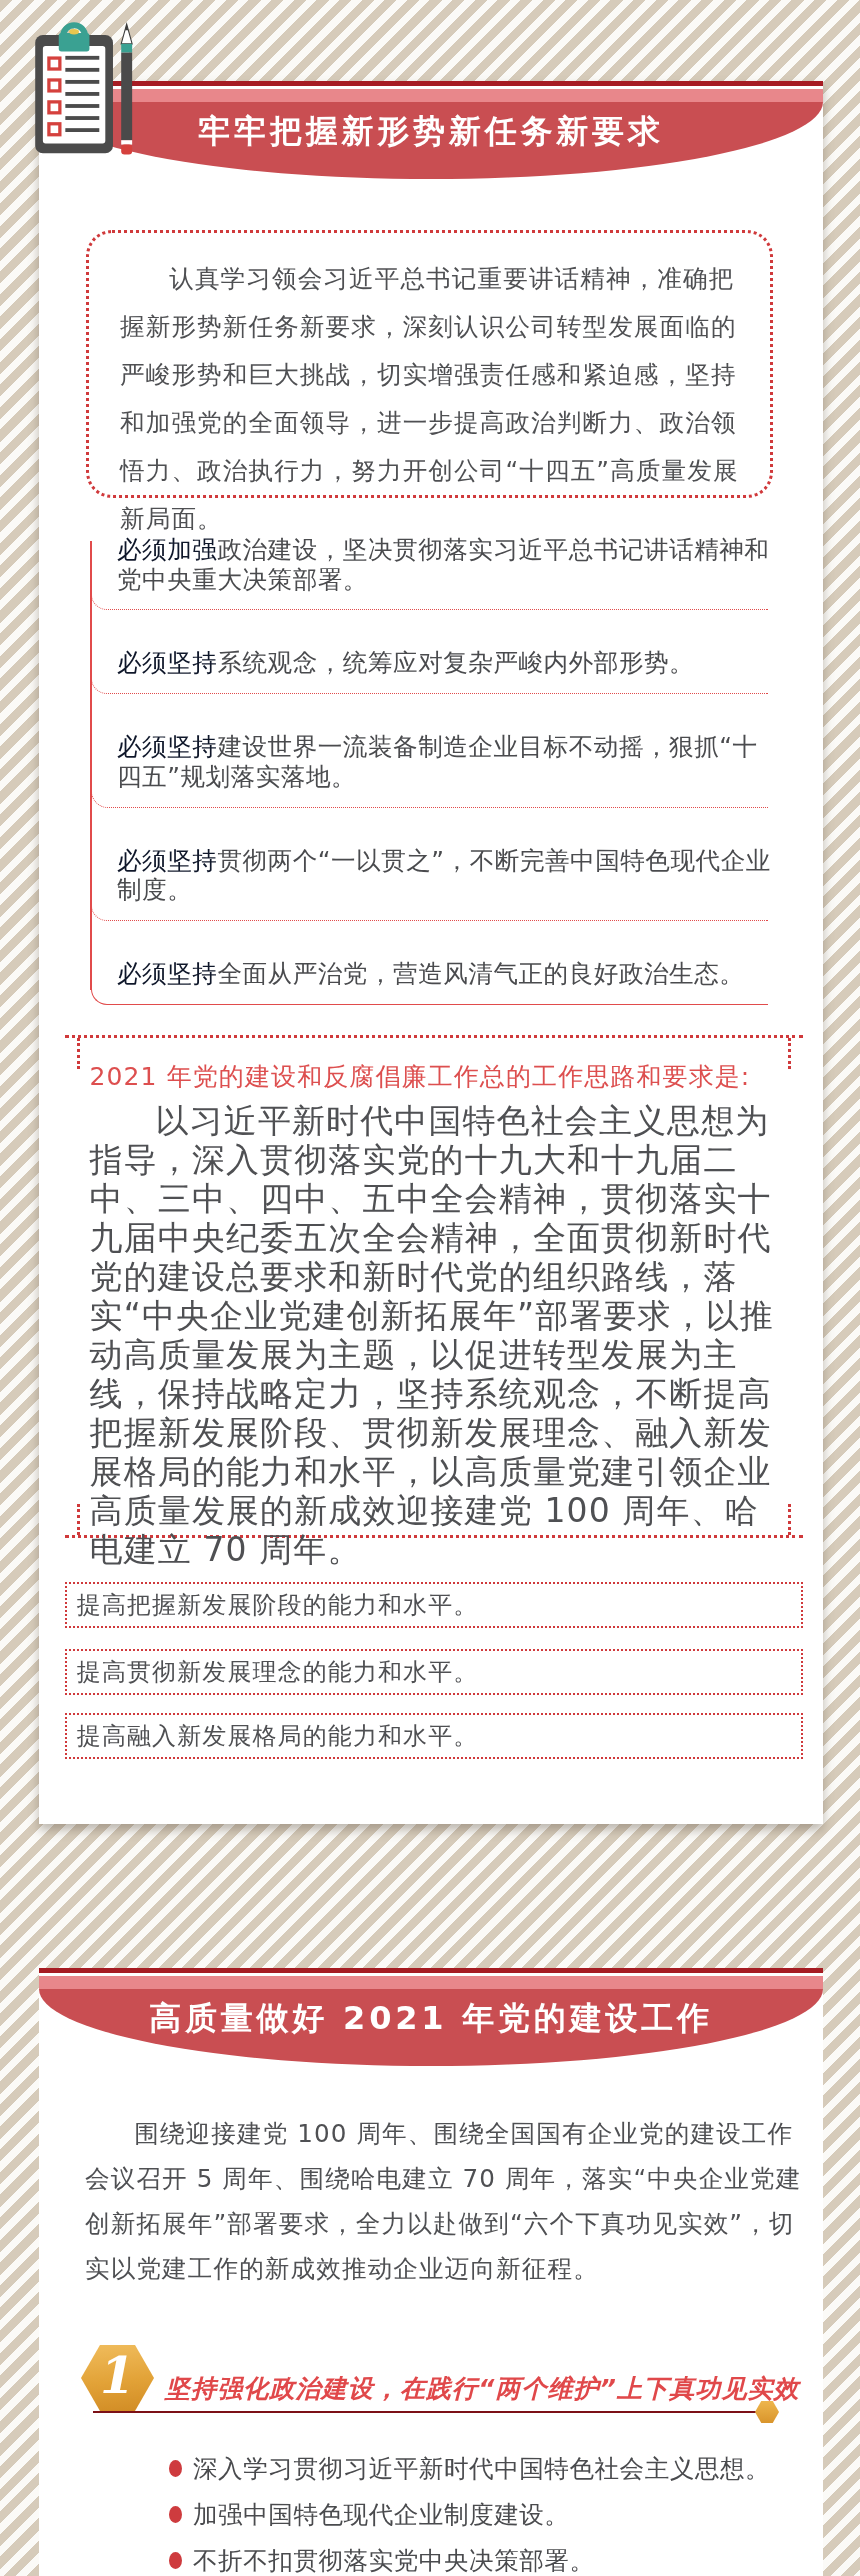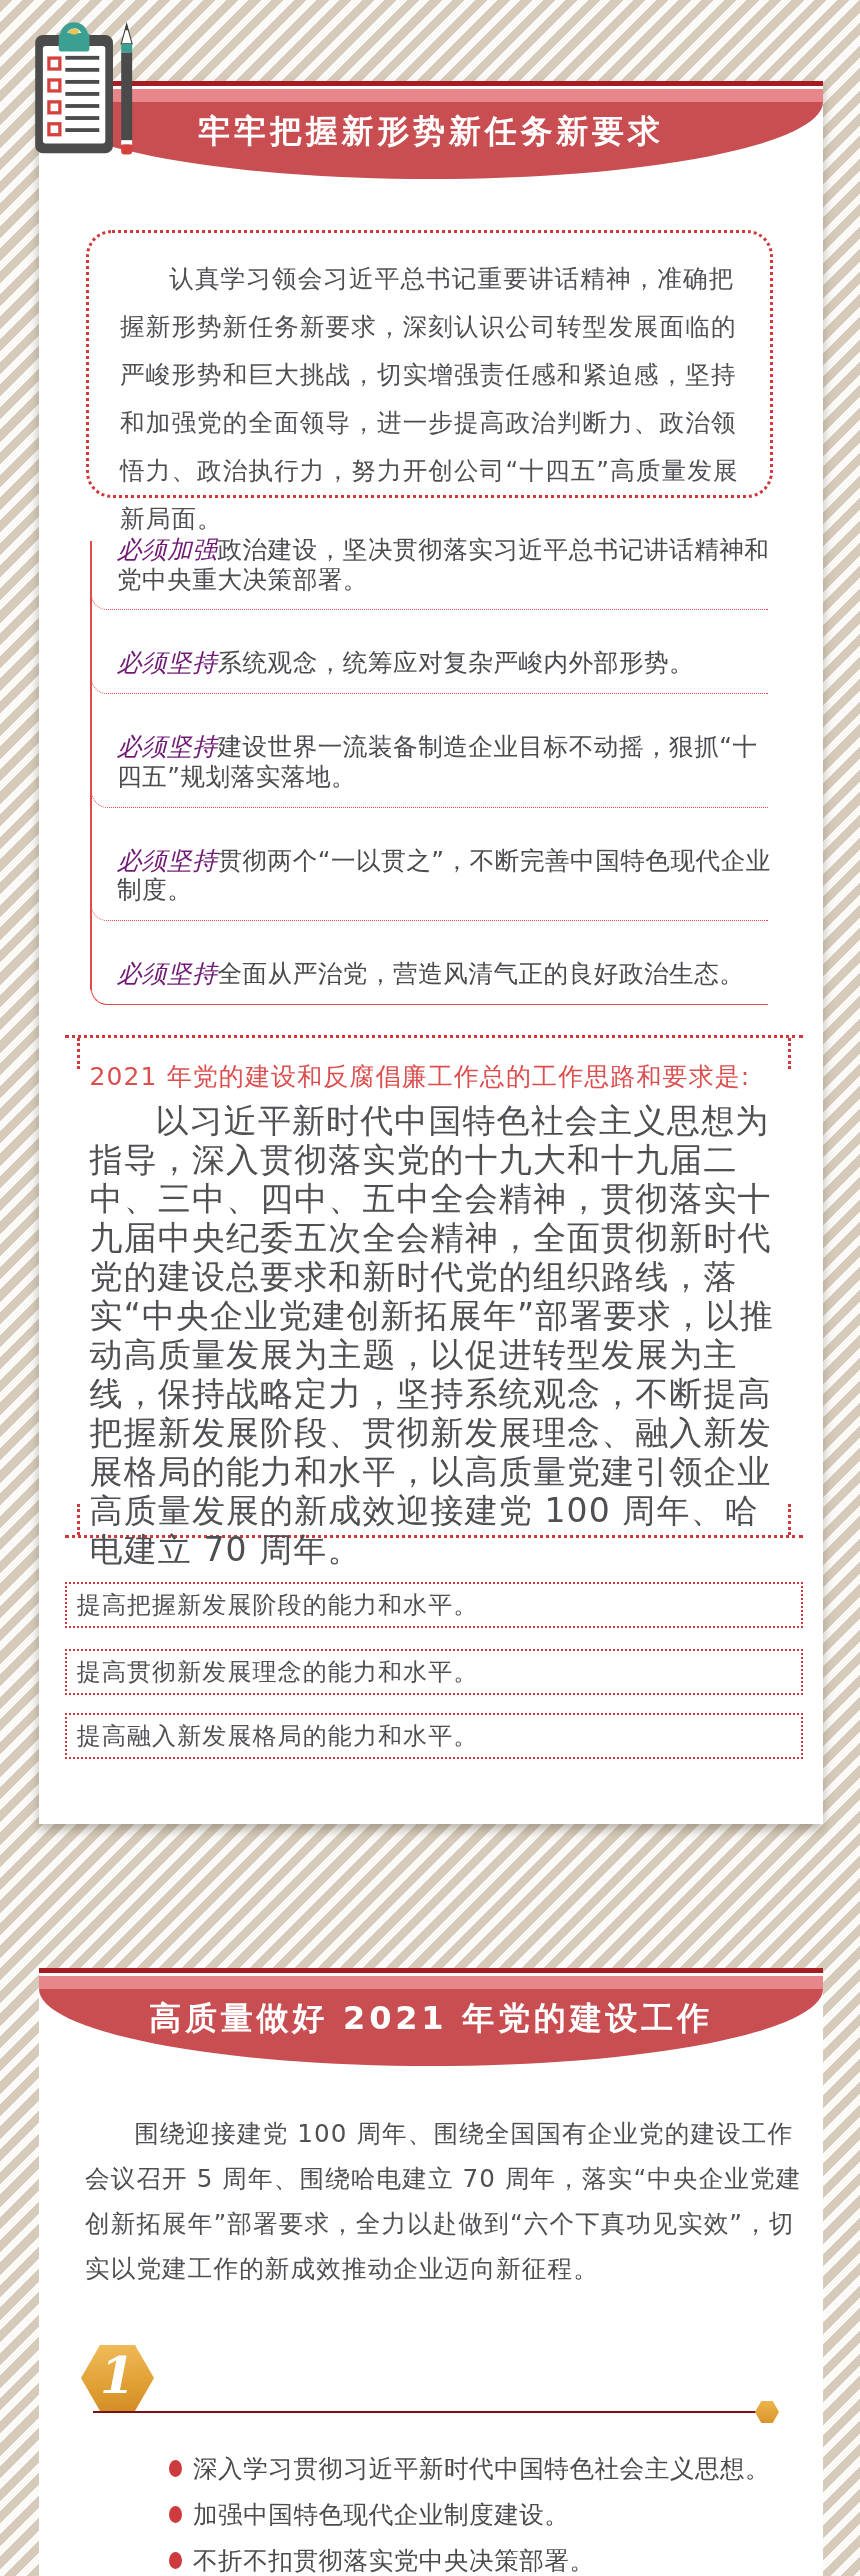--- a/index.html
+++ b/index.html
@@ -46,21 +46,21 @@
   .intro-box p, .para {
     font-size:24.6px; line-height:48px; letter-spacing:1.1px;
     color:#4f5053; text-indent:2em;
   }
 
   .musts-block { position:absolute; left:51px; top:454px; width:689px; }
   .musts-spine { position:absolute; left:0; top:5.5px; width:1.6px; height:449px; background:#e14b4b; }
   .must-item {
     padding-left:27px; font-size:24.6px; line-height:29.5px; letter-spacing:0.5px; color:#4a4b4e;
   }
-  .must-lead { color:#701a75;font-style:italic; }
+  .must-lead { color:#0f172a; }
   .must-sep {
     height:16.4px; margin:0 11px 38px 0.5px;
     border-left:1.6px dotted #e14b4b; border-bottom:1.6px dotted #e14b4b;
     border-bottom-left-radius:24.6px;
   }
   .must-sep.solid { border-left:1.6px solid #e14b4b; border-bottom:1.6px solid #e14b4b; margin-bottom:0; }
 
   .thought-box {
     position:absolute; left:26px; top:954px; width:738px; height:503px;
     border-top:3.3px dotted #d0393b; border-bottom:3.3px dotted #d0393b;
@@ -231,20 +231,21 @@
       </div>
     </div>
 
     <div class="s2-intro">
       <p class="para">围绕迎接建党 100 周年、围绕全国国有企业党的建设工作会议召开 5 周年、围绕哈电建立 70 周年，落实“中央企业党建创新拓展年”部署要求，全力以赴做到“六个下真功见实效”，切实以党建工作的新成效推动企业迈向新征程。</p>
     </div>
 
     <div class="num-hex">
       <span>1</span>
     </div>
+    <div class="num-heading">坚持强化政治建设，在践行“两个维护”上下真功见实效</div>
     <div class="num-underline"></div>
     <div class="num-diamond"></div>
 
     <div class="bullets">
       <div class="bullet-row">
         <span class="bullet-dot"></span>
         <span class="bullet-text">深入学习贯彻习近平新时代中国特色社会主义思想。</span>
       </div>
       <div class="bullet-row">
         <span class="bullet-dot"></span>

